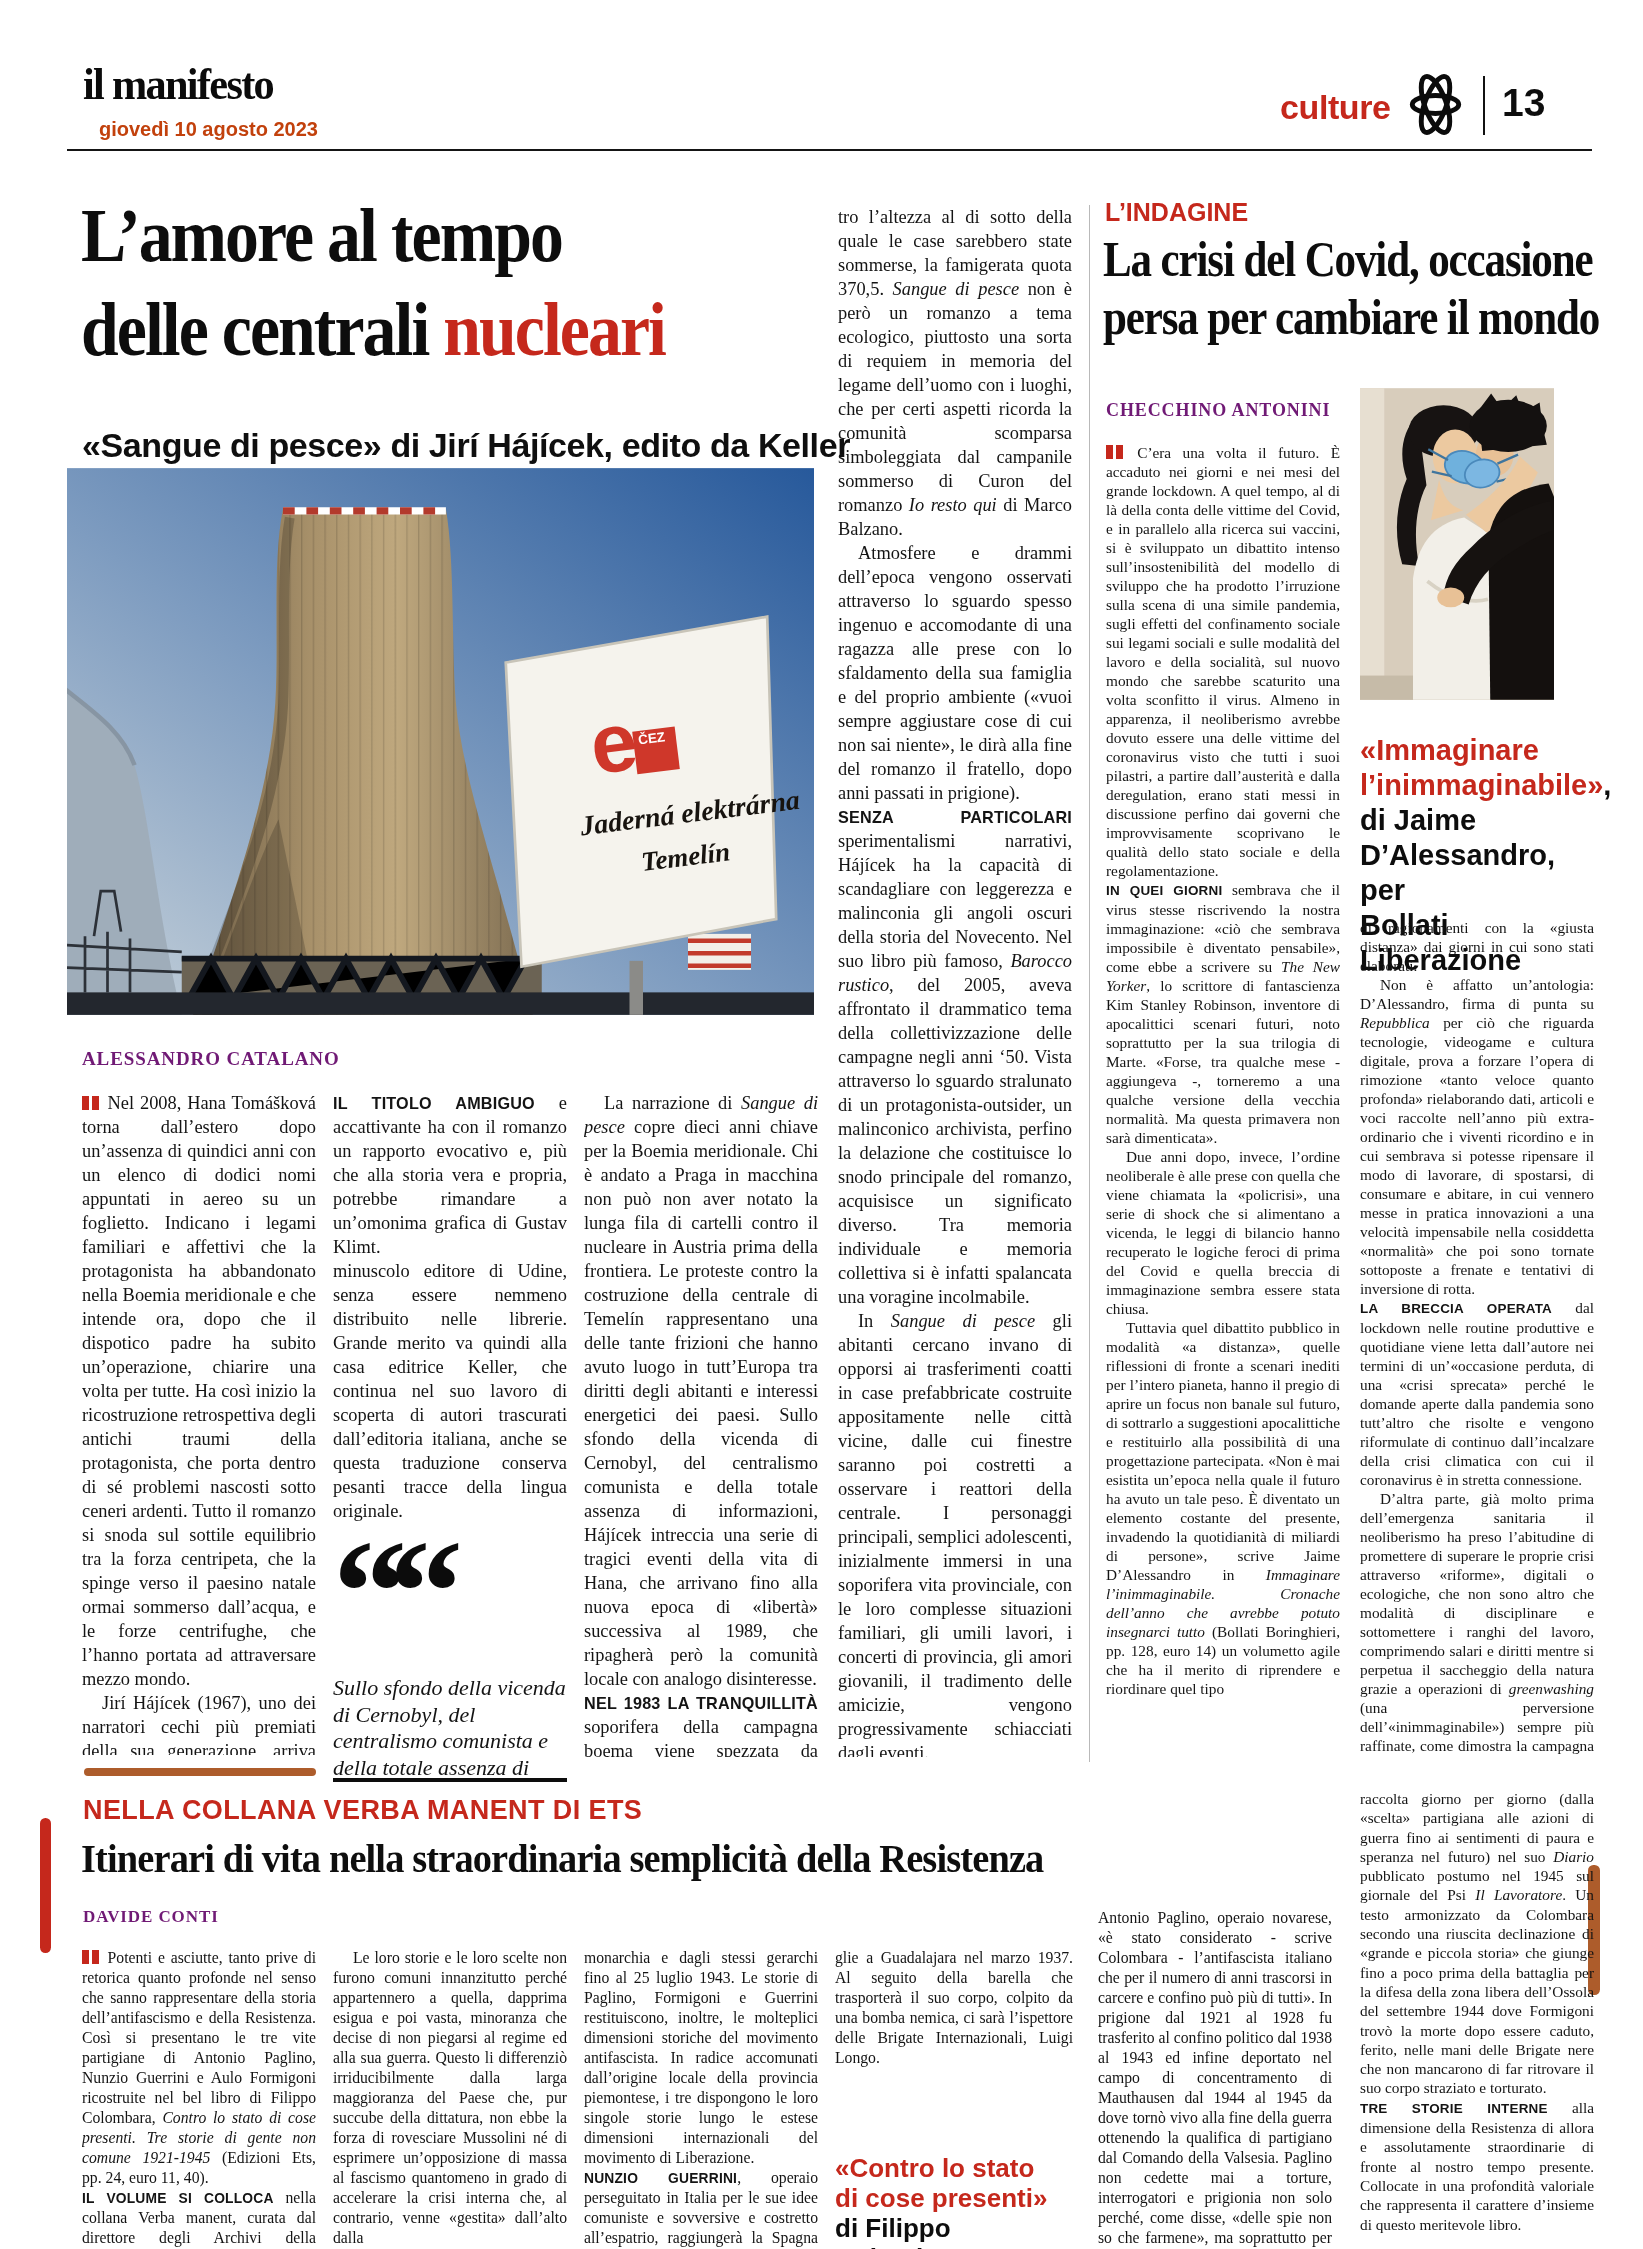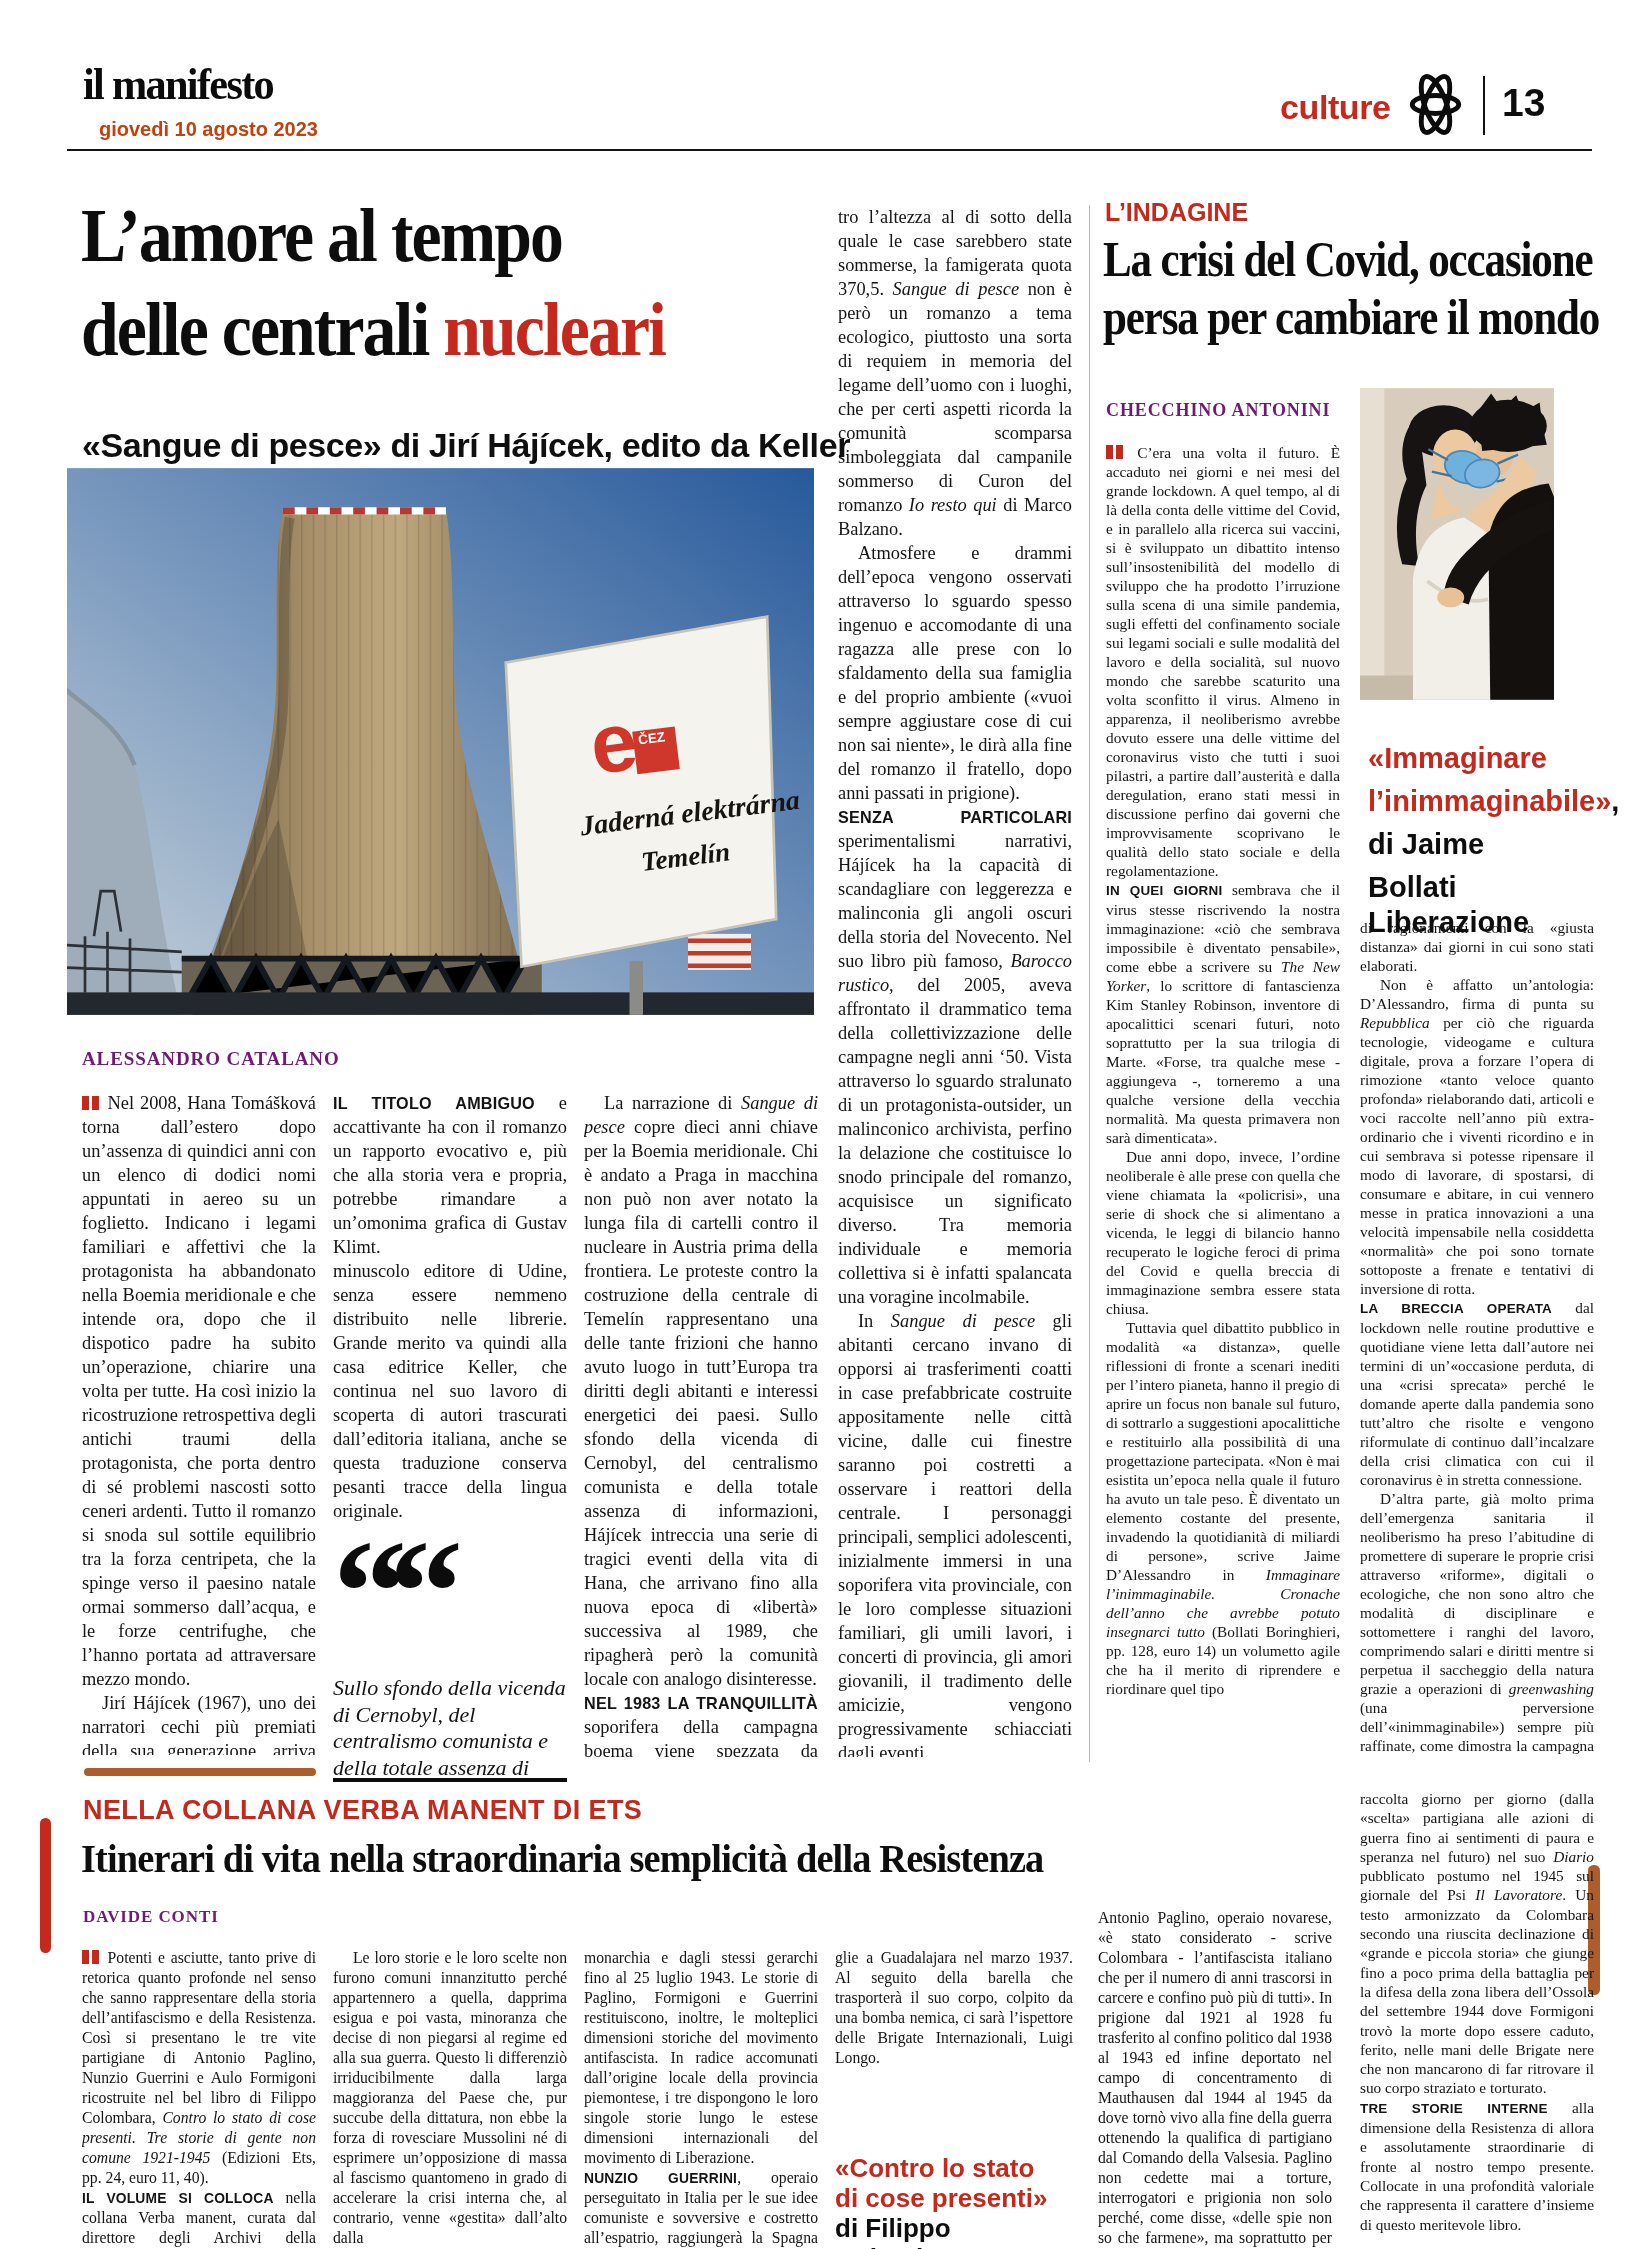--- a/index.html
+++ b/index.html
@@ -52,21 +52,21 @@
     line-height:103px;letter-spacing:-18px;color:#0c0c0c;margin-top:18px;height:112px;overflow:hidden;}
   .quote-text{font-style:italic;font-size:22px;line-height:26.5px;text-align:left;}
   .quote-rule{position:absolute;left:333px;top:1778px;width:234px;height:4px;background:#0d0d0d;}
   .col-divider{position:absolute;left:1089px;top:205px;width:1.3px;height:1557px;background:#b9b9b9;}
 
   
   .headline2{position:absolute;left:1103px;top:230px;font-weight:bold;color:#0d0d0d;
     font-size:50px;line-height:58px;letter-spacing:-1.3px;transform:scaleX(.86);transform-origin:left;white-space:nowrap;}
   .photo-covid{position:absolute;left:1360px;top:388px;width:194px;height:312px;overflow:hidden;}
   .red-title{position:absolute;font-family:"Liberation Sans",sans-serif;font-weight:bold;}
-  .red-title .para{margin:8px;}
+  .red-title .para{margin:0;}
   .seg-r{color:var(--red);}
   .seg-k{color:#0d0d0d;}
 
   
   .orange-stroke{position:absolute;left:84px;top:1768px;width:232px;height:7.6px;
     background:var(--orange);border-radius:4px;filter:blur(0.4px);}
   .red-bar-left{position:absolute;left:40px;top:1818px;width:11.2px;height:135px;
     background:var(--red);border-radius:5.4px;filter:blur(0.4px);}
   .orange-bar-right{position:absolute;left:1588px;top:1865px;width:12px;height:130px;
     background:var(--orange);border-radius:5.4px;filter:blur(0.4px);}
@@ -237,20 +237,21 @@
 
       <path d="M424,252 C362,262 300,302 250,352 C210,388 190,422 186,462 L242,482 C256,432 292,392 342,362 C382,336 416,322 432,316 Z" fill="#161210"></path>
       <ellipse cx="202" cy="466" rx="30" ry="22" fill="#e8c196"></ellipse>
     </svg>
   </div>
 
   <div class="red-title" style="left:1360px;top:733px;width:238px;font-size:29px;line-height:35px;">
       <p class="para"><span class="seg-r">«Immaginare</span></p>
       <p class="para"><span class="seg-r">l’inimmaginabile»</span><span class="seg-k">,</span></p>
       <p class="para"><span class="seg-k">di Jaime</span></p>
+      <p class="para"><span class="seg-k">D’Alessandro, per</span></p>
       <p class="para"><span class="seg-k">Bollati Liberazione</span></p>
     </div>
 
   <div class="col covidcol" style="left:1360px;top:918px;width:234px;height:838px;">
       <p class="para"><span class="seg-t">di ragionamenti con la «giusta distanza» dai giorni in cui sono stati elaborati.</span></p>
       <p class="para ind"><span class="seg-t">Non è affatto un’antologia: D’Alessandro, firma di punta su </span><span class="seg-i">Repubblica</span><span class="seg-t"> per ciò che riguarda tecnologie, videogame e cultura digitale, prova a forzare l’opera di rimozione «tanto veloce quanto profonda» rielaborando dati, articoli e voci raccolte nell’anno più extra-ordinario che i viventi ricordino e in cui sembrava si potesse ripensare il modo di lavorare, di spostarsi, di consumare e abitare, in cui vennero messe in pratica innovazioni a una velocità impensabile nella cosiddetta «normalità» che poi sono tornate sottoposte a frenate e tentativi di inversione di rotta.</span></p>
       <p class="para"><span class="seg-b">LA BRECCIA OPERATA</span><span class="seg-t"> dal lockdown nelle routine produttive e quotidiane viene letta dall’autore nei termini di un’«occasione perduta, di una «crisi sprecata» perché le domande aperte dalla pandemia sono tutt’altro che risolte e vengono riformulate di continuo dall’incalzare della crisi climatica con cui il coronavirus è in stretta connessione.</span></p>
       <p class="para ind"><span class="seg-t">D’altra parte, già molto prima dell’emergenza sanitaria il neoliberismo ha preso l’abitudine di promettere di superare le proprie crisi attraverso «riforme», digitali o ecologiche, che non sono altro che modalità di disciplinare e sottomettere i ranghi del lavoro, comprimendo salari e diritti mentre si perpetua il saccheggio della natura grazie a operazioni di </span><span class="seg-i">greenwashing</span><span class="seg-t"> (una perversione dell’«inimmaginabile») sempre più raffinate, come dimostra la campagna acquisti delle Sette sorelle tra le fila degli influencer.</span></p>
     </div>
 

